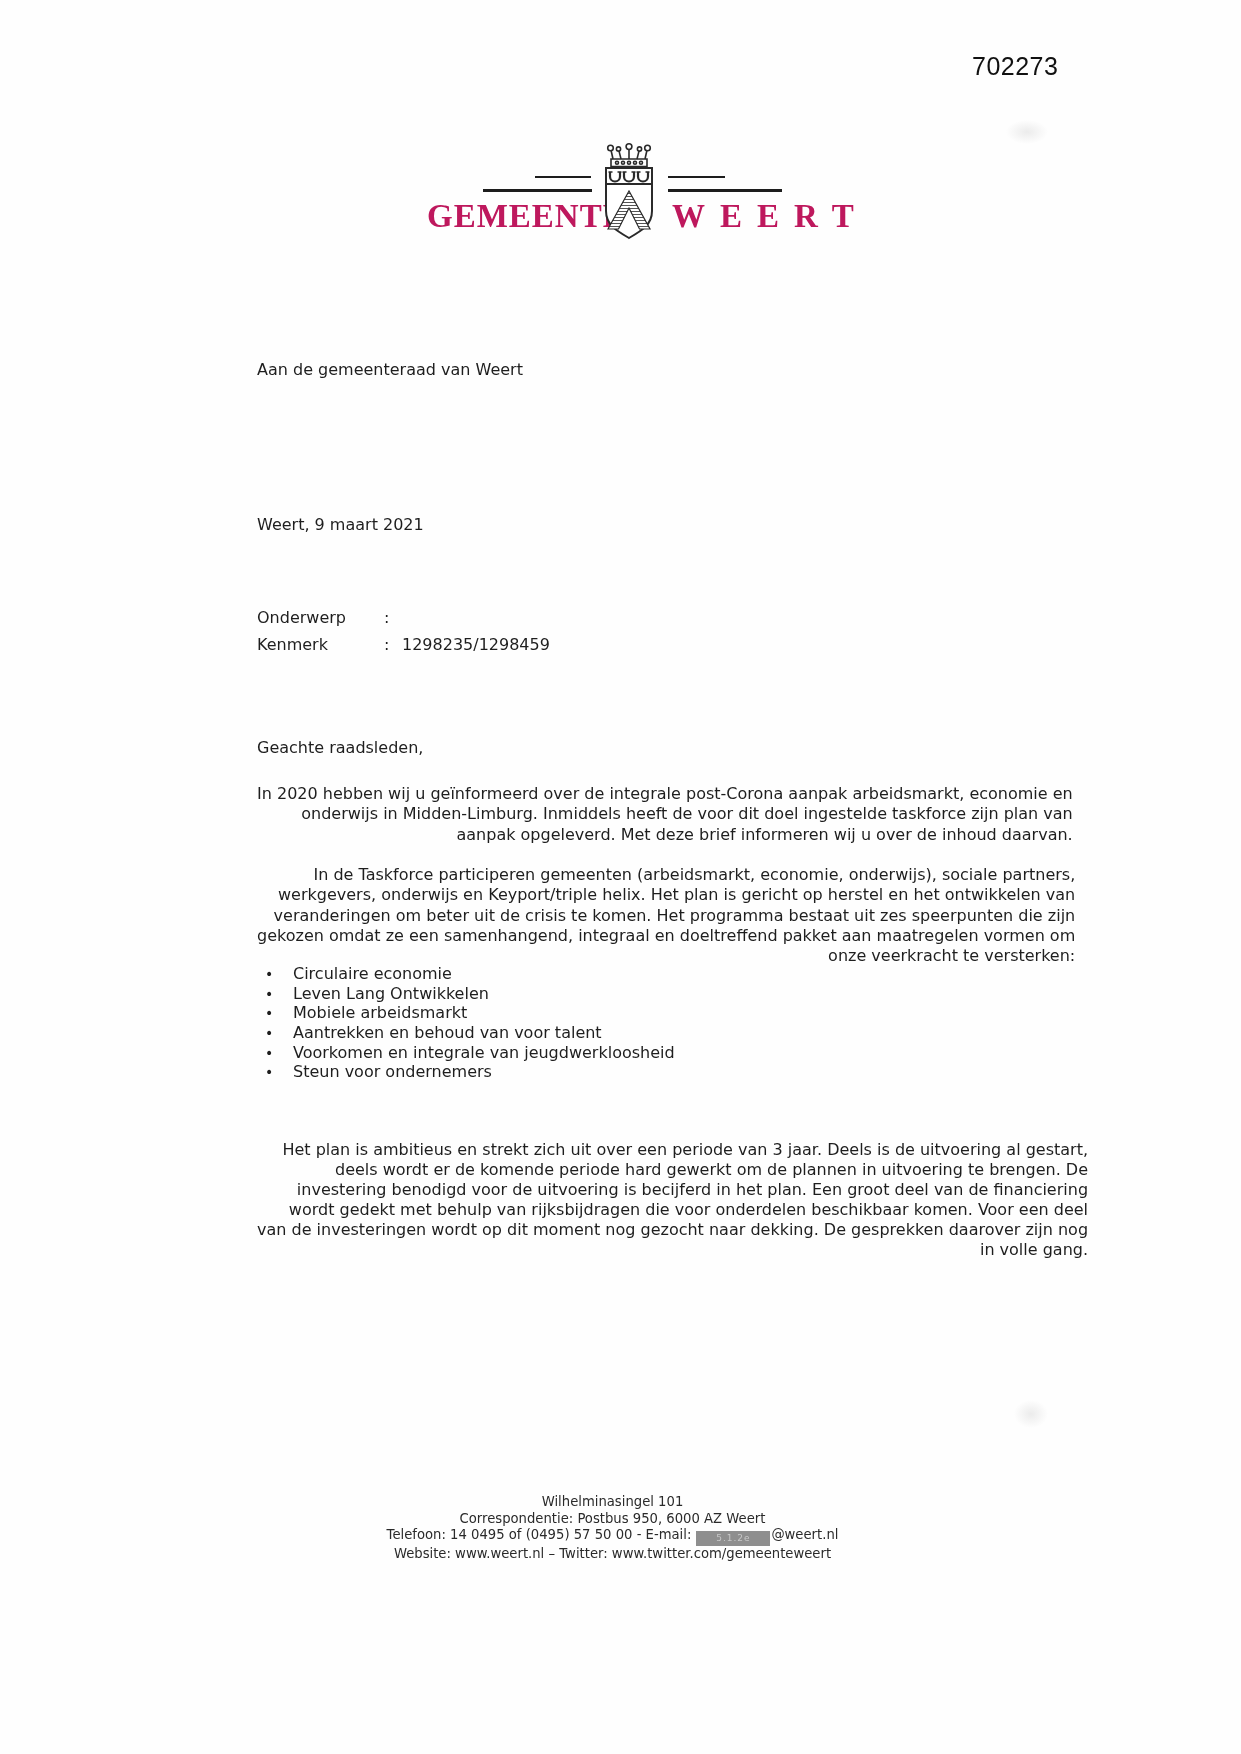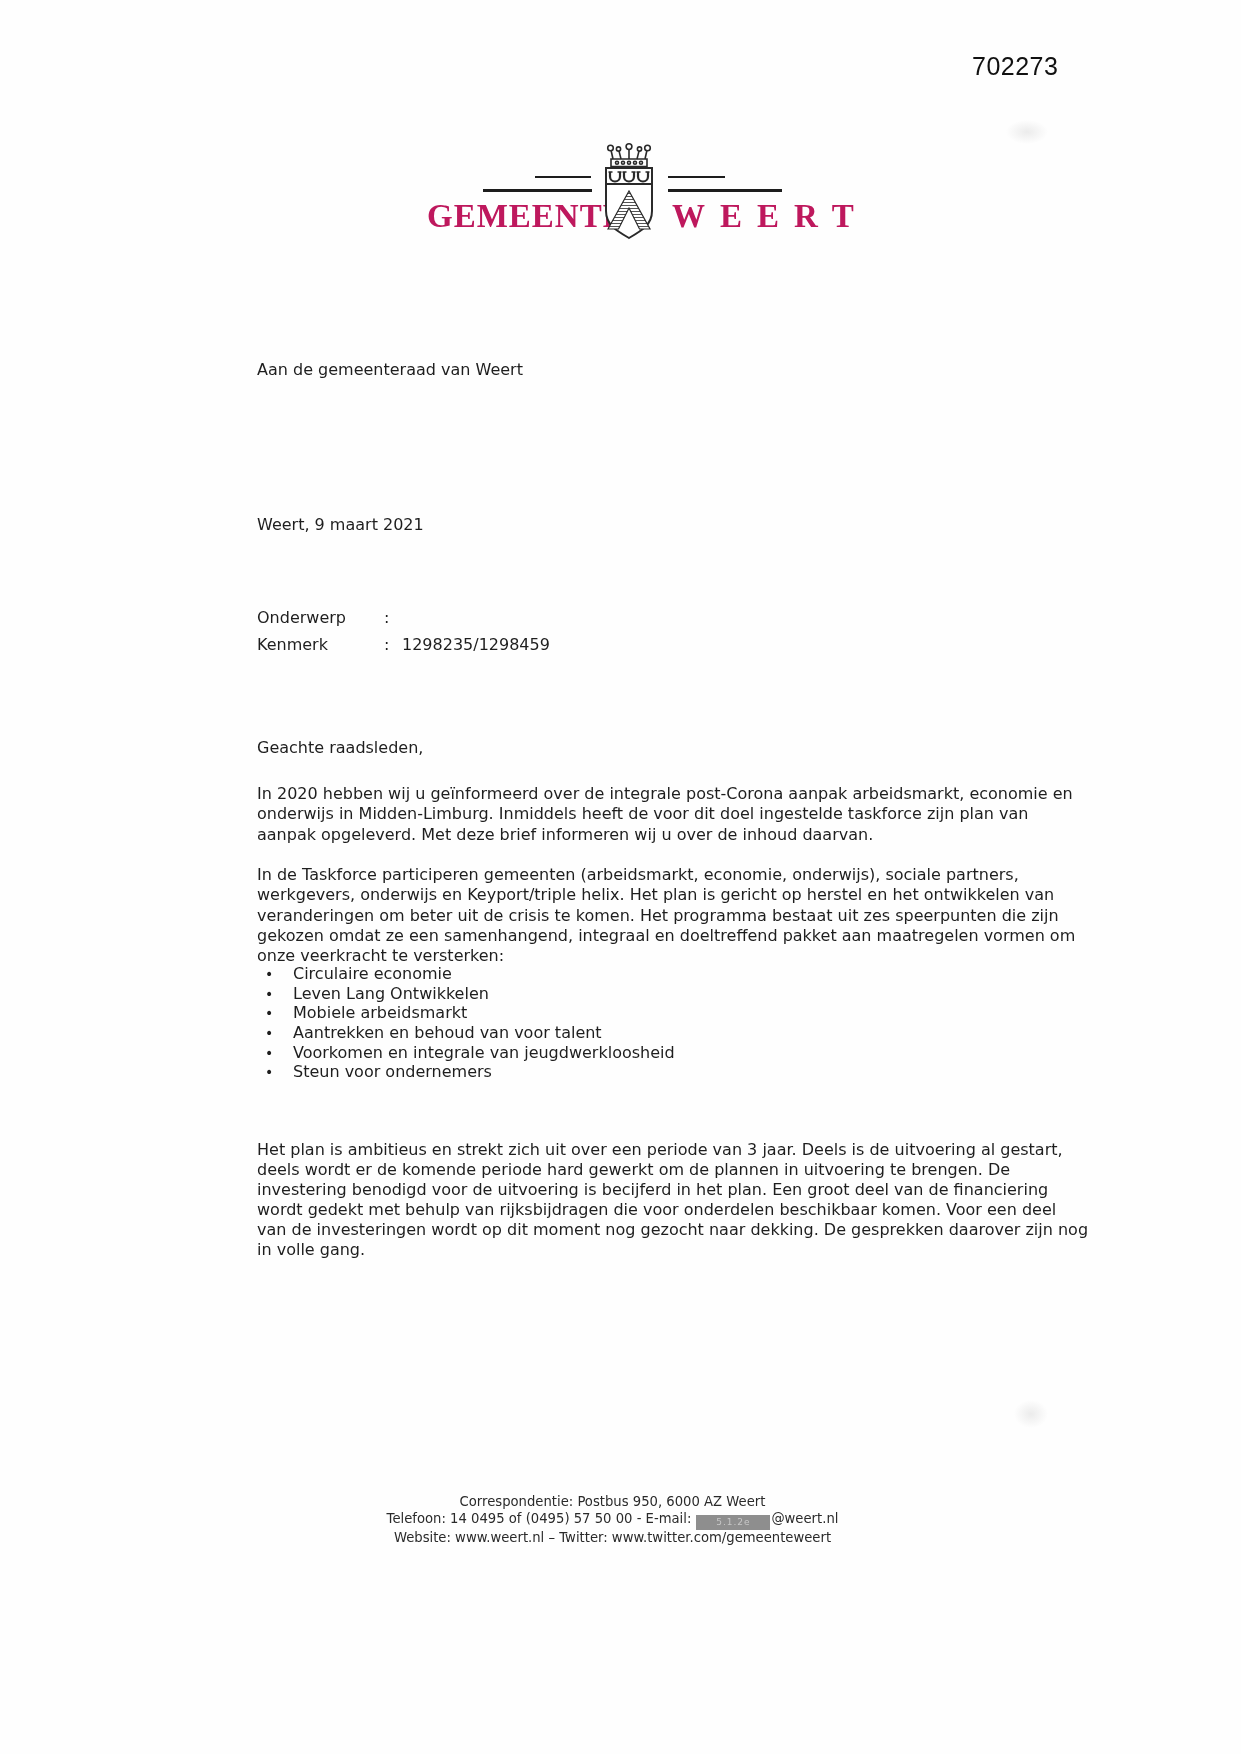--- a/index.html
+++ b/index.html
@@ -28,21 +28,21 @@
   .logo-weert    { left:672px; top:198px; letter-spacing:15px; }
   .shield { position:absolute; left:598px; top:141px; width:62px; height:102px; }
   .shield path, .shield line, .shield rect, .shield circle { vector-effect:non-scaling-stroke; }
   
   .text { position:absolute; left:257px; font-size:16px; line-height:20.3px; }
   .recipient  { top:360px; }
   .dateline   { top:515px; }
   .meta       { top:608px; }
   .meta-row   { display:grid; grid-template-columns:127px 18px auto; height:27.3px; }
   .salutation { top:738px; }
-  .para { white-space:pre-line; }
+  .para { white-space:pre-line;text-align:right; }
   .para-1 { top:784px; }
   .para-2 { top:865px; }
   .para-3 { top:1140px; line-height:19.9px; }
   .bullets { top:964px; }
   .bullet-item { display:flex; height:19.7px; align-items:baseline; }
   .dot { width:28px; padding-left:8px; font-size:14px; }
   
   .footer {
     position:absolute; top:1494px; left:0; width:1225px; text-align:center;
     font-size:13.2px; line-height:16.6px; color:#2a2a2a;
@@ -164,20 +164,21 @@
   </div>
 
   <div class="text para para-3">Het plan is ambitieus en strekt zich uit over een periode van 3 jaar. Deels is de uitvoering al gestart,
 deels wordt er de komende periode hard gewerkt om de plannen in uitvoering te brengen. De
 investering benodigd voor de uitvoering is becijferd in het plan. Een groot deel van de financiering
 wordt gedekt met behulp van rijksbijdragen die voor onderdelen beschikbaar komen. Voor een deel
 van de investeringen wordt op dit moment nog gezocht naar dekking. De gesprekken daarover zijn nog
 in volle gang.</div>
 
   <div class="footer">
+    <div>Wilhelminasingel 101</div>
     <div>Correspondentie: Postbus 950, 6000 AZ Weert</div>
     <div><span>Telefoon: 14 0495 of (0495) 57 50 00 - E-mail:</span><span class="redaction">5.1.2e</span><span>@weert.nl</span></div>
     <div>Website: www.weert.nl – Twitter: www.twitter.com/gemeenteweert</div>
   </div>
 
   <div class="smudge smudge-1"></div>
   <div class="smudge smudge-2"></div>
 </div>
 
 </body></html>

